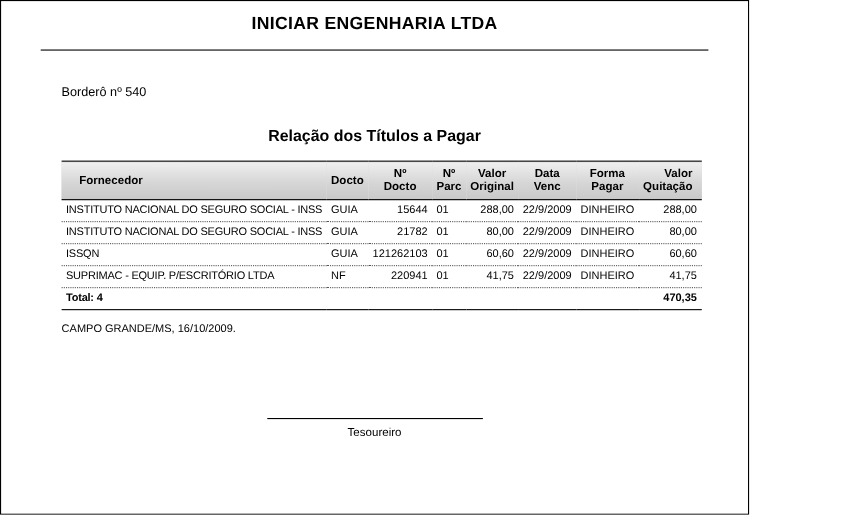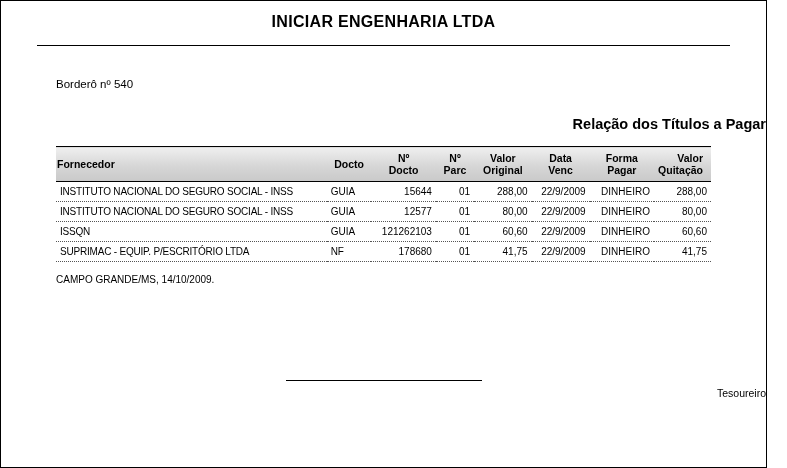--- a/index.html
+++ b/index.html
@@ -9,21 +9,21 @@
   body {
     width: 787px;
     height: 468px;
     background: #ffffff;
     font-family: "Liberation Sans", sans-serif;
     color: #000000;
     overflow: hidden;
   }
   .page {
     position: relative;
-    width: 767px;
+    width: 681px;
     height: 468px;
     box-sizing: border-box;
     border: 1px solid #000000;
     background: #ffffff;
   }
   .doc-title {
     text-align: center;
     font-size: 16px;
     font-weight: bold;
     letter-spacing: 0.3px;
@@ -34,21 +34,21 @@
     margin: 14px 36px 0 36px;
   }
   .meta-row {
     display: flex;
     justify-content: space-between;
     align-items: baseline;
     margin: 32px 50px 0 55px;
     font-size: 11.5px;
   }
   .section-title {
-    text-align: right;
+    text-align: center;
     font-size: 14.5px;
     font-weight: bold;
     margin-top: 26px;
   }
   .table-wrap {
     margin: 14px 55px 0 55px;
   }
   table.titulos {
     width: 100%;
     border-collapse: collapse;
@@ -61,21 +61,21 @@
     border-bottom: 1px solid #000000;
     font-size: 10.5px;
     font-weight: bold;
     padding: 5px 4px;
     line-height: 1.15;
     white-space: nowrap;
     vertical-align: middle;
   }
   table.titulos thead th.th-forn {
     text-align: left;
-    padding-left: 1px;
+    padding-left: 16px;
   }
   table.titulos thead th.th-c {
     text-align: center;
   }
   table.titulos thead th.th-r {
     text-align: right;
     padding-right: 8px;
   }
   table.titulos tbody td {
     border-bottom: 1px dotted #555555;
@@ -84,21 +84,21 @@
     white-space: nowrap;
     vertical-align: middle;
   }
   td.c-forn {
     text-align: left;
     padding-left: 8px;
     letter-spacing: -0.2px;
   }
   td.c-docto { text-align: left; }
   td.c-numdocto { text-align: right; padding-right: 10px; }
-  td.c-parc { text-align: right; }
+  td.c-parc { text-align: left; }
   td.c-valor { text-align: right; padding-right: 6px; }
   td.c-data { text-align: right; }
   td.c-forma { text-align: right; padding-left: 4px; }
   td.c-quit { text-align: right; padding-right: 8px; }
 
   .total-row td {
     border-bottom: 1px solid #000000 !important;
     font-size: 10px;
     font-weight: bold;
     padding-top: 5px;
@@ -106,21 +106,21 @@
   }
   .local-date {
     margin: 12px 55px 0 55px;
     font-size: 10px;
   }
   .signature-block {
     position: absolute;
     left: 0;
     right: 0;
     top: 378px;
-    text-align: right;
+    text-align: center;
   }
   .signature-line {
     width: 196px;
     margin: 0 auto;
     border-bottom: 1px solid #000000;
     height: 1px;
   }
   .signature-label {
     margin-top: 6px;
     font-size: 10.5px;
@@ -187,51 +187,61 @@
           <td class="c-numdocto">15644</td>
           <td class="c-parc">01</td>
           <td class="c-valor">288,00</td>
           <td class="c-data">22/9/2009</td>
           <td class="c-forma">DINHEIRO</td>
           <td class="c-quit">288,00</td>
         </tr>
         <tr>
           <td class="c-forn">INSTITUTO NACIONAL DO SEGURO SOCIAL - INSS</td>
           <td class="c-docto">GUIA</td>
-          <td class="c-numdocto">12577</td>
+          <td class="c-numdocto">21782</td>
           <td class="c-parc">01</td>
           <td class="c-valor">80,00</td>
           <td class="c-data">22/9/2009</td>
           <td class="c-forma">DINHEIRO</td>
           <td class="c-quit">80,00</td>
         </tr>
         <tr>
           <td class="c-forn">ISSQN</td>
           <td class="c-docto">GUIA</td>
           <td class="c-numdocto">121262103</td>
           <td class="c-parc">01</td>
           <td class="c-valor">60,60</td>
           <td class="c-data">22/9/2009</td>
           <td class="c-forma">DINHEIRO</td>
           <td class="c-quit">60,60</td>
         </tr>
         <tr>
           <td class="c-forn">SUPRIMAC - EQUIP. P/ESCRITÓRIO LTDA</td>
           <td class="c-docto">NF</td>
-          <td class="c-numdocto">178680</td>
+          <td class="c-numdocto">220941</td>
           <td class="c-parc">01</td>
           <td class="c-valor">41,75</td>
           <td class="c-data">22/9/2009</td>
           <td class="c-forma">DINHEIRO</td>
           <td class="c-quit">41,75</td>
+        </tr>
+        <tr class="total-row">
+          <td class="c-forn">Total: 4</td>
+          <td class="c-docto"></td>
+          <td class="c-numdocto"></td>
+          <td class="c-parc"></td>
+          <td class="c-valor"></td>
+          <td class="c-data"></td>
+          <td class="c-forma"></td>
+          <td class="c-quit">470,35</td>
         </tr>
       </tbody>
     </table>
   </div>
 
-  <div class="local-date">CAMPO GRANDE/MS, 14/10/2009.</div>
+  <div class="local-date">CAMPO GRANDE/MS, 16/10/2009.</div>
 
   <div class="signature-block">
     <div class="signature-line"></div>
     <div class="signature-label">Tesoureiro</div>
   </div>
 
 </div>
 
 </body></html>

